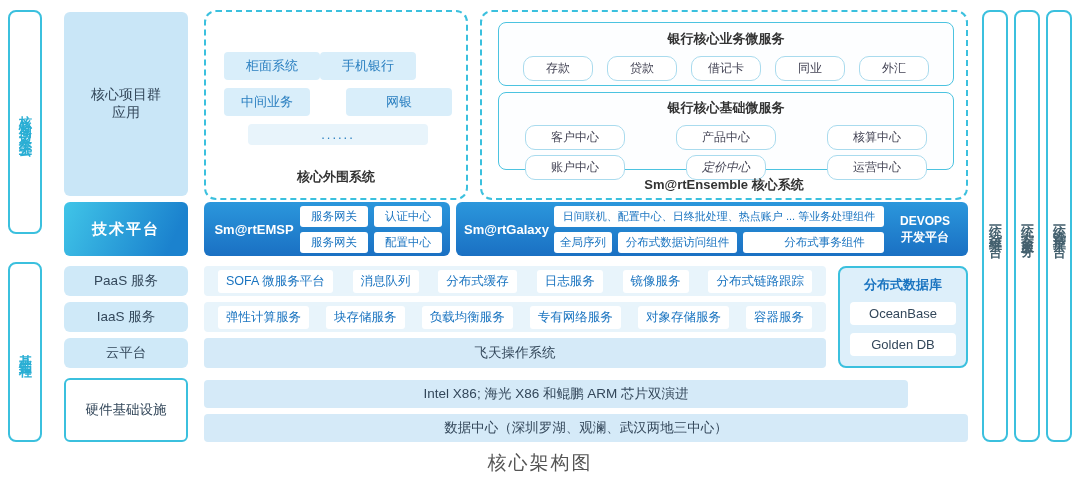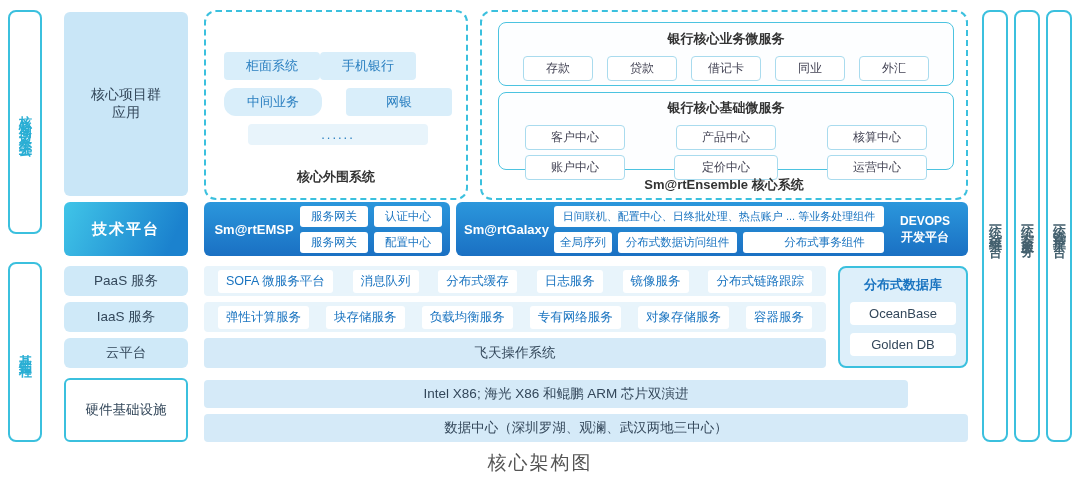--- a/index.html
+++ b/index.html
@@ -20,21 +20,21 @@
   .techgrad { background:linear-gradient(115deg,#40c5e8 0%,#1b82ce 85%);
               color:#fff; font-weight:bold; font-size:15px; letter-spacing:2px; }
   .hwbox { background:#fff; border:2px solid #3bc0de; color:#33475a; font-size:13.5px; }
 
   .dashed { position:absolute; border:2px dashed #3bc0de; border-radius:12px; background:#fff; }
   .innerbox { position:absolute; border:1px solid #4cc3e0; border-radius:8px; background:#fdfeff; }
   .grp-title { font-weight:bold; color:#333; font-size:13px; text-align:center; }
 
   .pill-lb { background:#d9eefa; color:#2a7fc0; border-radius:4px; font-size:13px;
              text-align:center; padding:5px 0; }
-  .btn-b { background:#fff; border:1px solid #a9dbee; color:#445; border-radius:4px;
+  .btn-b { background:#fff; border:1px solid #a9dbee; color:#445; border-radius:10px;
            font-size:12px; text-align:center; padding:3px 0; }
 
   .bluebox { position:absolute; border-radius:6px;
              background:linear-gradient(180deg,#2b97dc,#1a70c3);
              display:flex; align-items:center; color:#fff; }
   .pill-w { background:#fff; color:#1a74c0; border-radius:3px; font-size:11.5px;
             text-align:center; padding:3px 6px; white-space:nowrap; overflow:hidden; }
 
   .strip { position:absolute; left:204px; width:622px; height:30px; background:#e8f4fb;
            border-radius:4px; display:flex; align-items:center; justify-content:space-between;
@@ -84,21 +84,21 @@
   <div class="sidebox hwbox" style="top:378px; height:64px;">
     <span>硬件基础设施</span>
   </div>
 
   <div class="dashed" style="left:204px; top:10px; width:264px; height:190px;">
     <div style="position:absolute; left:18px; top:40px; width:192px; display:flex; justify-content:space-between;">
       <div class="pill-lb" style="width:106px;">柜面系统</div>
       <div class="pill-lb" style="width:106px;">手机银行</div>
     </div>
     <div style="position:absolute; left:18px; top:76px; width:228px; display:flex; justify-content:space-between;">
-      <div class="pill-lb" style="width:98px;border-radius:12px;">中间业务</div>
+      <div class="pill-lb" style="width:86px;">中间业务</div>
       <div class="pill-lb" style="width:106px;">网银</div>
     </div>
     <div class="pill-lb" style="position:absolute; left:42px; top:112px; width:180px; background:#e8f4fb; padding:3px 0; letter-spacing:2px;">......</div>
     <div class="grp-title" style="position:absolute; left:0; right:0; top:156px;">核心外围系统</div>
   </div>
 
   <div class="dashed" style="left:480px; top:10px; width:488px; height:190px;">
     <div class="innerbox" style="left:16px; top:10px; width:456px; height:64px;">
       <div class="grp-title" style="margin-top:7px;">银行核心业务微服务</div>
       <div style="display:flex; justify-content:space-evenly; margin-top:8px; padding:0 10px;">
@@ -111,21 +111,21 @@
     </div>
     <div class="innerbox" style="left:16px; top:80px; width:456px; height:78px;">
       <div class="grp-title" style="margin-top:6px;">银行核心基础微服务</div>
       <div style="display:flex; justify-content:space-between; margin-top:8px; padding:0 26px;">
         <div class="btn-b" style="width:100px;">客户中心</div>
         <div class="btn-b" style="width:100px;">产品中心</div>
         <div class="btn-b" style="width:100px;">核算中心</div>
       </div>
       <div style="display:flex; justify-content:space-between; margin-top:5px; padding:0 26px;">
         <div class="btn-b" style="width:100px;">账户中心</div>
-        <div class="btn-b" style="width:104px;">定价中心</div>
+        <div class="btn-b" style="width:80px;font-style:italic;">定价中心</div>
         <div class="btn-b" style="width:100px;">运营中心</div>
       </div>
     </div>
     <div class="grp-title" style="position:absolute; left:0; right:0; top:164px;">Sm@rtEnsemble 核心系统</div>
   </div>
 
   <div class="bluebox" style="left:204px; top:202px; width:246px; height:54px; padding:0 8px; gap:4px;">
     <div style="width:84px; text-align:center; font-weight:bold; font-size:13px;">Sm@rtEMSP</div>
     <div style="flex:1; display:grid; grid-template-columns:1fr 1fr; gap:5px 6px;">
       <div class="pill-w">服务网关</div>

